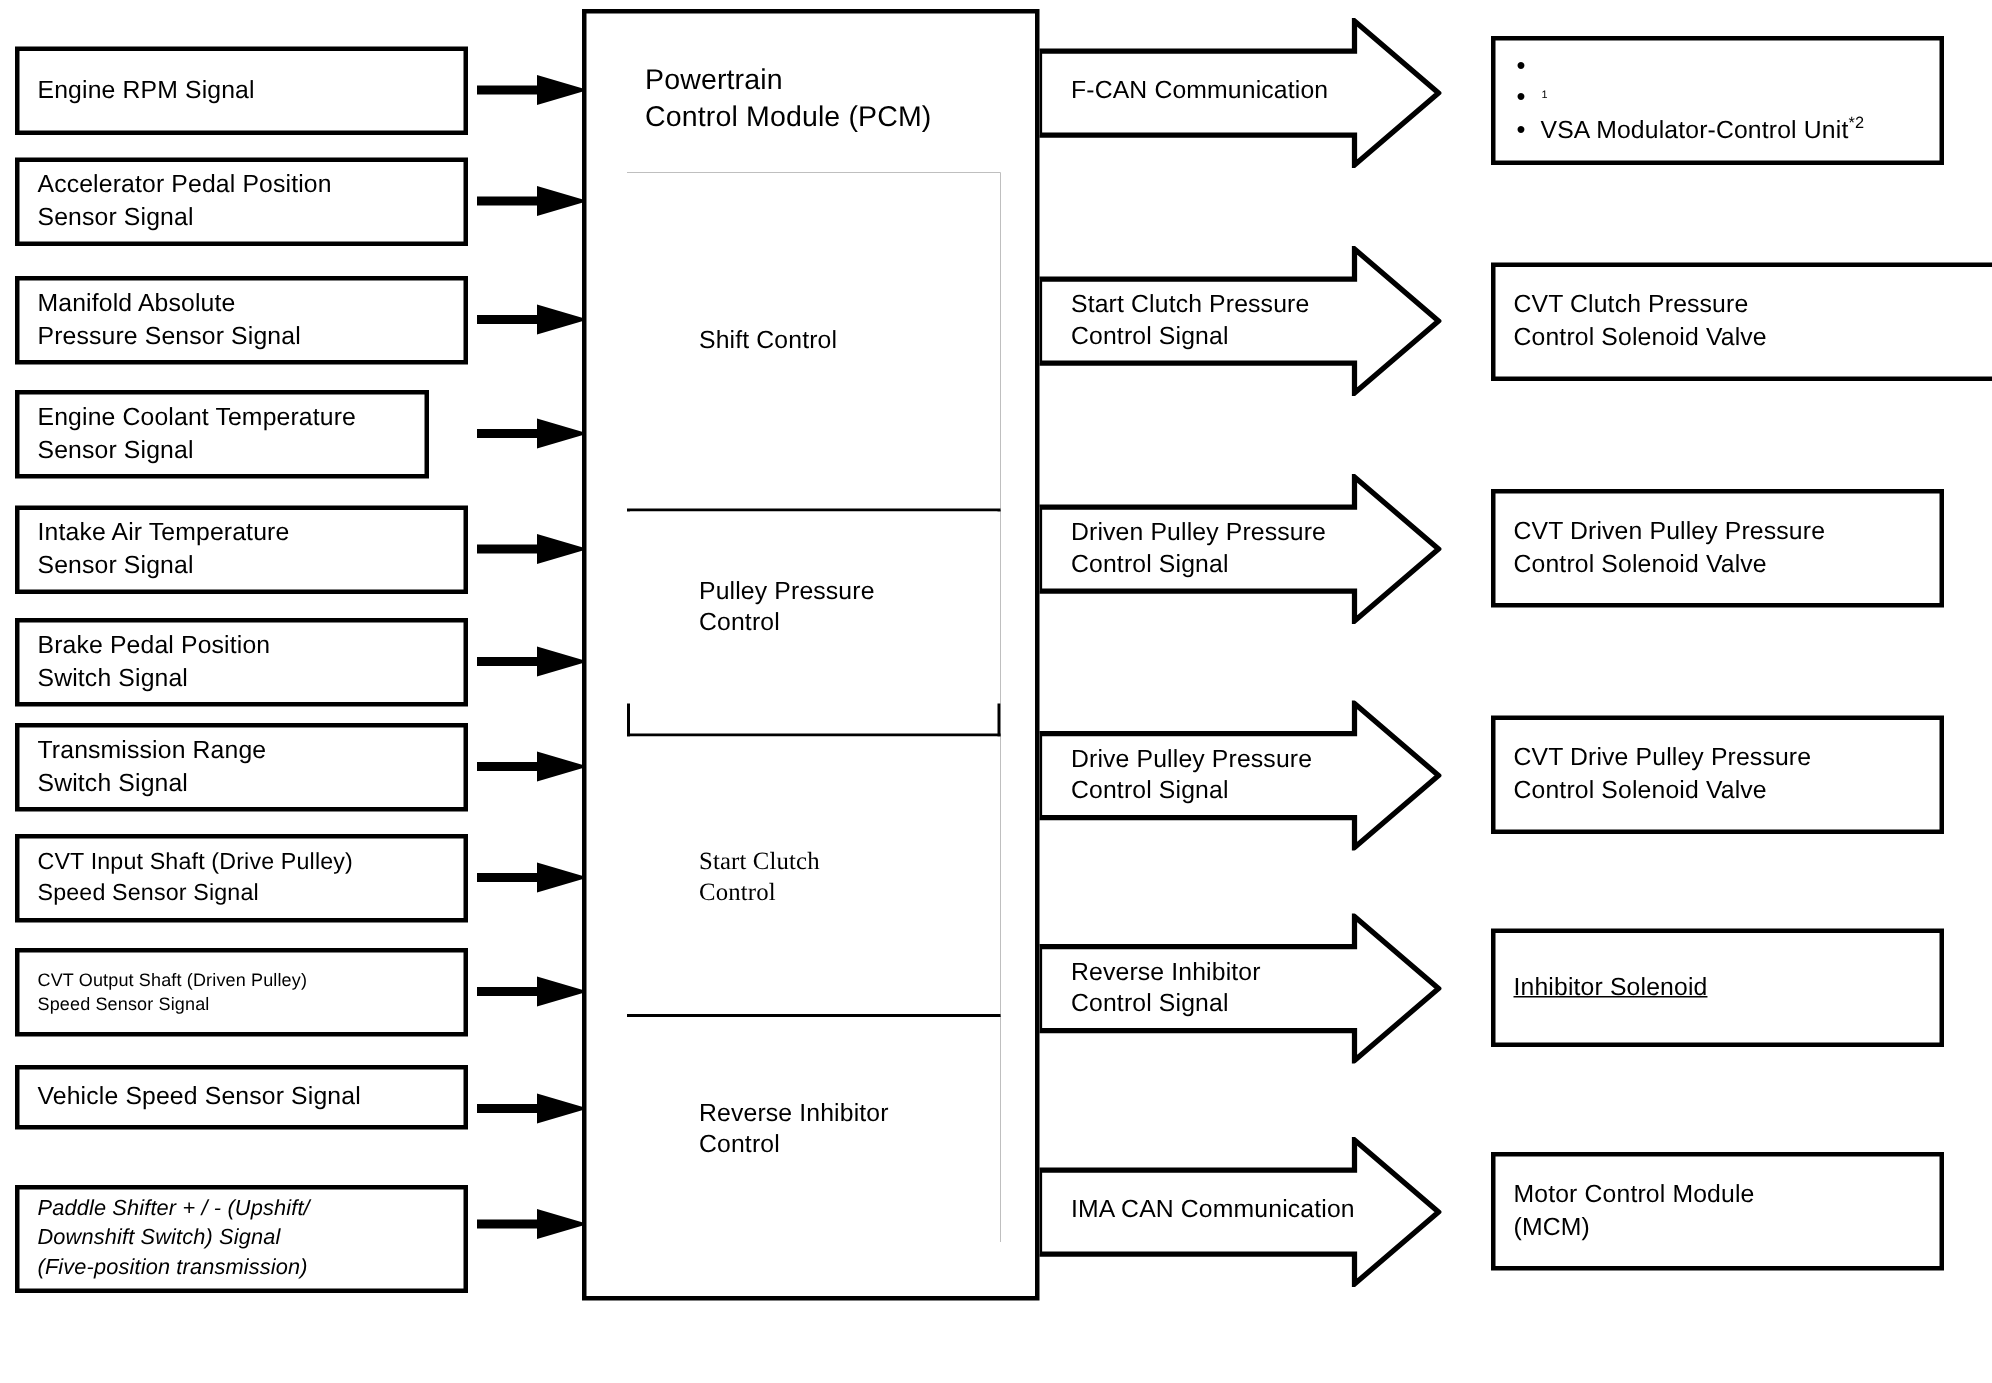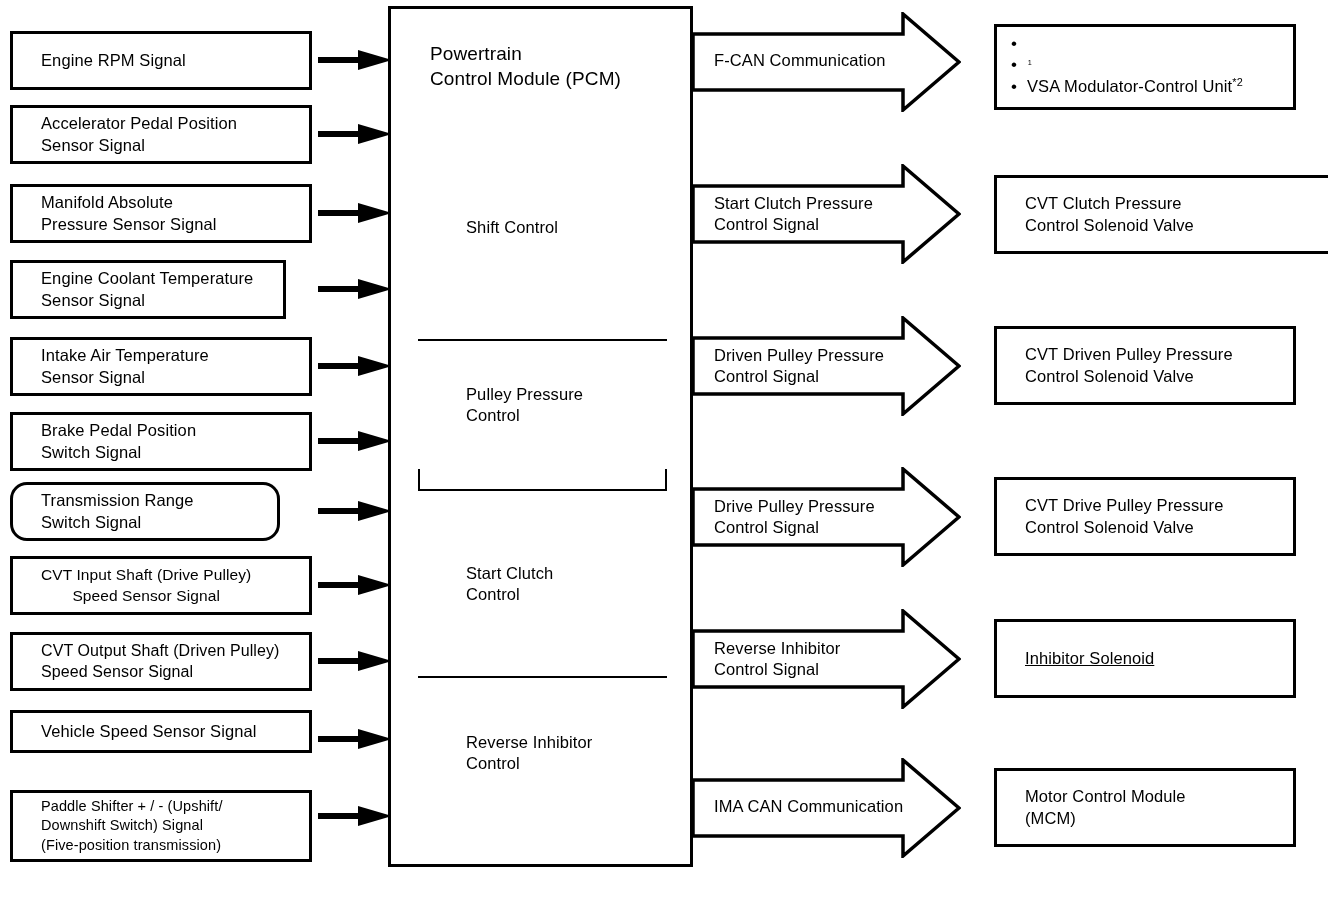--- a/index.html
+++ b/index.html
@@ -19,21 +19,21 @@
   
   .box {
     position: absolute;
     box-sizing: border-box;
     border: 3px solid #000000;
     background: #ffffff;
     display: flex;
     align-items: center;
   }
   .box .txt {
-    padding-left: 28px;
+    padding-left: 12px;
     padding-right: 8px;
     font-size: 16.5px;
     line-height: 1.30;
     white-space: pre-line;
     letter-spacing: 0.1px;
   }
   
   .pcm-outer {
     position: absolute;
     box-sizing: border-box;
@@ -148,37 +148,37 @@
 Sensor Signal</div>
   </div>
   <div class="box" style="left:10px; top:337px; width:302px; height:59px;">
     <div class="txt">Intake Air Temperature
 Sensor Signal</div>
   </div>
   <div class="box" style="left:10px; top:412px; width:302px; height:59px;">
     <div class="txt">Brake Pedal Position
 Switch Signal</div>
   </div>
-  <div class="box" style="left:10px; top:482px; width:270px; height:59px;border-radius:17px;">
+  <div class="box" style="left:10px; top:482px; width:302px; height:59px;">
     <div class="txt">Transmission Range
 Switch Signal</div>
   </div>
   <div class="box" style="left:10px; top:556px; width:302px; height:59px;">
-    <div class="txt" style="font-size:15.5px;text-align:center;">CVT Input Shaft (Drive Pulley)
+    <div class="txt" style="font-size:15.5px;">CVT Input Shaft (Drive Pulley)
 Speed Sensor Signal</div>
   </div>
   <div class="box" style="left:10px; top:632px; width:302px; height:59px;">
-    <div class="txt" style="font-size:16px;">CVT Output Shaft (Driven Pulley)
+    <div class="txt" style="font-size:12px;">CVT Output Shaft (Driven Pulley)
 Speed Sensor Signal</div>
   </div>
   <div class="box" style="left:10px; top:710px; width:302px; height:43px;">
     <div class="txt">Vehicle Speed Sensor Signal</div>
   </div>
   <div class="box" style="left:10px; top:790px; width:302px; height:72px;">
-    <div class="txt" style="font-size:14.5px; line-height:1.33;">Paddle Shifter  + / -  (Upshift/
+    <div class="txt" style="font-size:14.5px; line-height:1.33;font-style:italic;">Paddle Shifter  + / -  (Upshift/
 Downshift Switch) Signal
 (Five-position transmission)</div>
   </div>
 
   <div class="in-arrow" style="left:318px; top:49px;">
     <svg width="74" height="22" viewBox="0 0 74 22">
       <rect x="0" y="8" width="46" height="6" fill="#000000"></rect>
       <polygon points="40,1 74,11 40,21" fill="#000000"></polygon>
     </svg>
   </div>
@@ -255,21 +255,21 @@
     <div class="txt">Shift Control</div>
   </div>
   <div class="pcm-div" style="left:418px; top:339px; width:249px;"></div>
 
   <div class="pcm-cell" style="left:418px; top:341px; width:249px; height:128px;">
     <div class="txt">Pulley Pressure
 Control</div>
   </div>
   <div class="pcm-div" style="left:418px; top:489px; width:249px;"></div>
 
-  <div class="pcm-cell" style="left:418px; top:491px; width:249px; height:186px;">
+  <div class="pcm-cell" style="left:418px; top:491px; width:249px; height:186px;font-family:Liberation Serif, serif;">
     <div class="txt">Start Clutch
 Control</div>
   </div>
   <div class="pcm-div" style="left:418px; top:676px; width:249px;"></div>
 
   <div class="pcm-cell" style="left:418px; top:678px; width:249px; height:150px;">
     <div class="txt">Reverse Inhibitor
 Control</div>
   </div>
 

